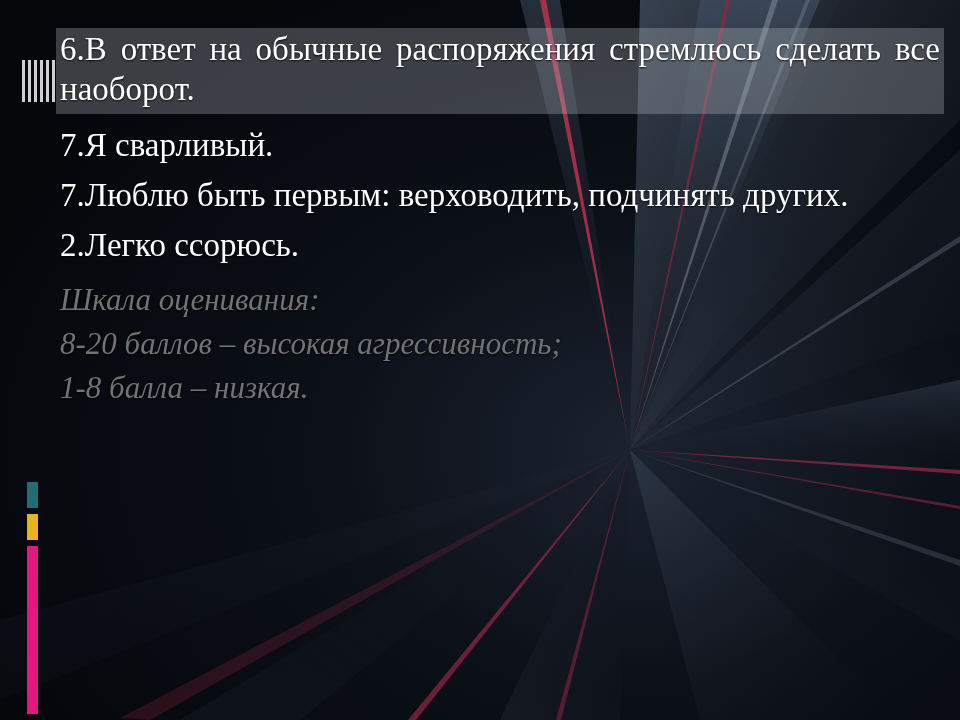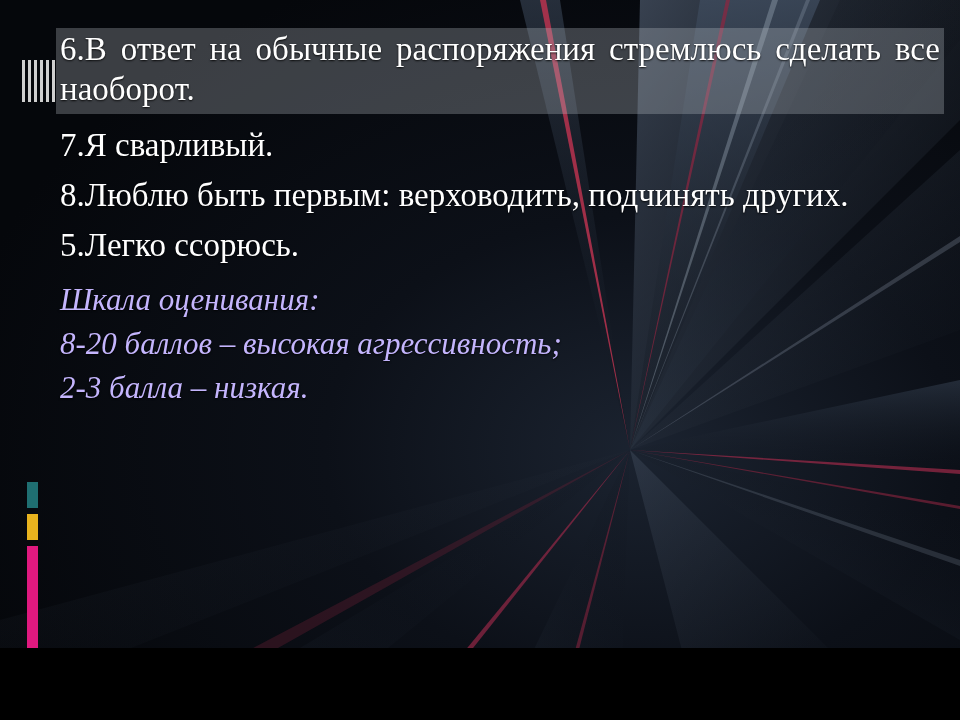--- a/index.html
+++ b/index.html
@@ -3,21 +3,21 @@
 <meta charset="utf-8">
 <style>
   html, body {
     margin: 0;
     padding: 0;
     background: #000;
   }
   #slide {
     position: relative;
     width: 960px;
-    height: 648px;
+    height: 720px;
     overflow: hidden;
     background: #05070c;
     font-family: "Liberation Serif", serif;
   }
 
   
   .bg-base {
     position: absolute;
     inset: 0;
     background:
@@ -75,21 +75,21 @@
     background: rgba(185, 192, 200, 0.30);
     display: block;
     padding: 2px 4px 4px 4px;
     margin-left: -4px;
     margin-bottom: 12px;
     width: 888px;
     box-sizing: border-box;
   }
   .line.tight { margin-bottom: 10px; }
   .scale {
-    color: #c4b5fd;
+    color: #737373;
     font-size: 31px;
     font-style: italic;
     line-height: 1.30;
     margin: 0 0 4px 0;
     text-shadow: 0 1px 2px rgba(0,0,0,0.85);
   }
   .scale.first { margin-top: 14px; }
 </style>
 </head>
 <body>
@@ -149,21 +149,21 @@
     <div class="ls-gap"></div>
     <div class="ls-gold"></div>
     <div class="ls-gap"></div>
     <div class="ls-pink"></div>
   </div>
 
   <div class="content">
 
     <p class="line highlight">6.В ответ на обычные распоряжения стремлюсь сделать все наоборот.</p>
     <p class="line tight">7.Я сварливый.</p>
-    <p class="line tight">8.Люблю быть первым: верховодить, подчинять других.</p>
-    <p class="line tight">5.Легко ссорюсь.</p>
+    <p class="line tight">7.Люблю быть первым: верховодить, подчинять других.</p>
+    <p class="line tight">2.Легко ссорюсь.</p>
 
     <p class="scale first">Шкала оценивания:</p>
     <p class="scale">8-20 баллов – высокая агрессивность;</p>
-    <p class="scale">2-3 балла – низкая.</p>
+    <p class="scale">1-8 балла – низкая.</p>
 
   </div>
 </div>
 
 </body></html>

